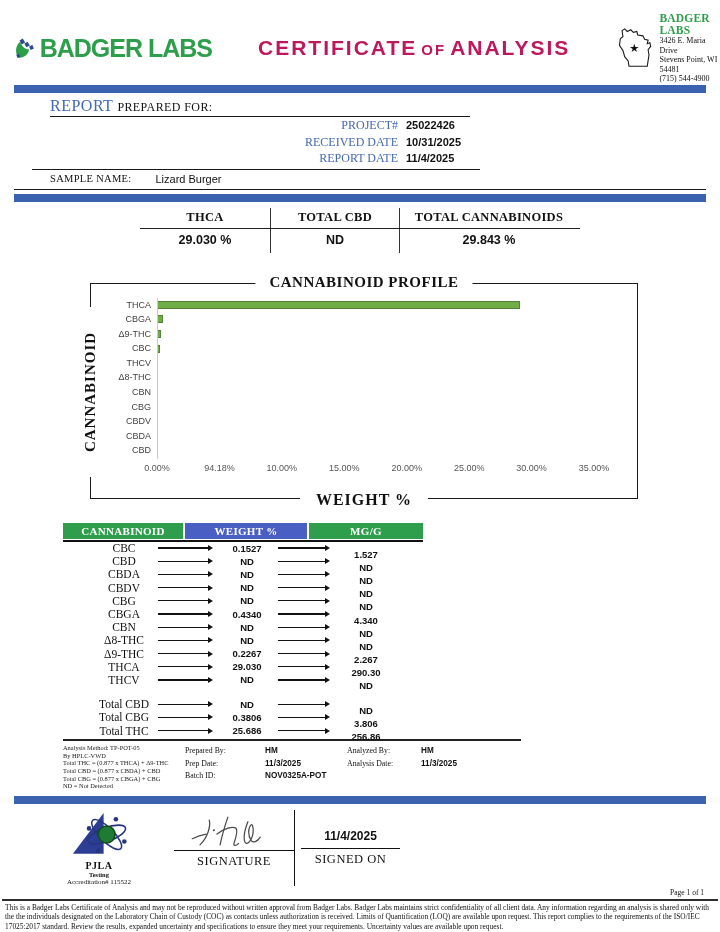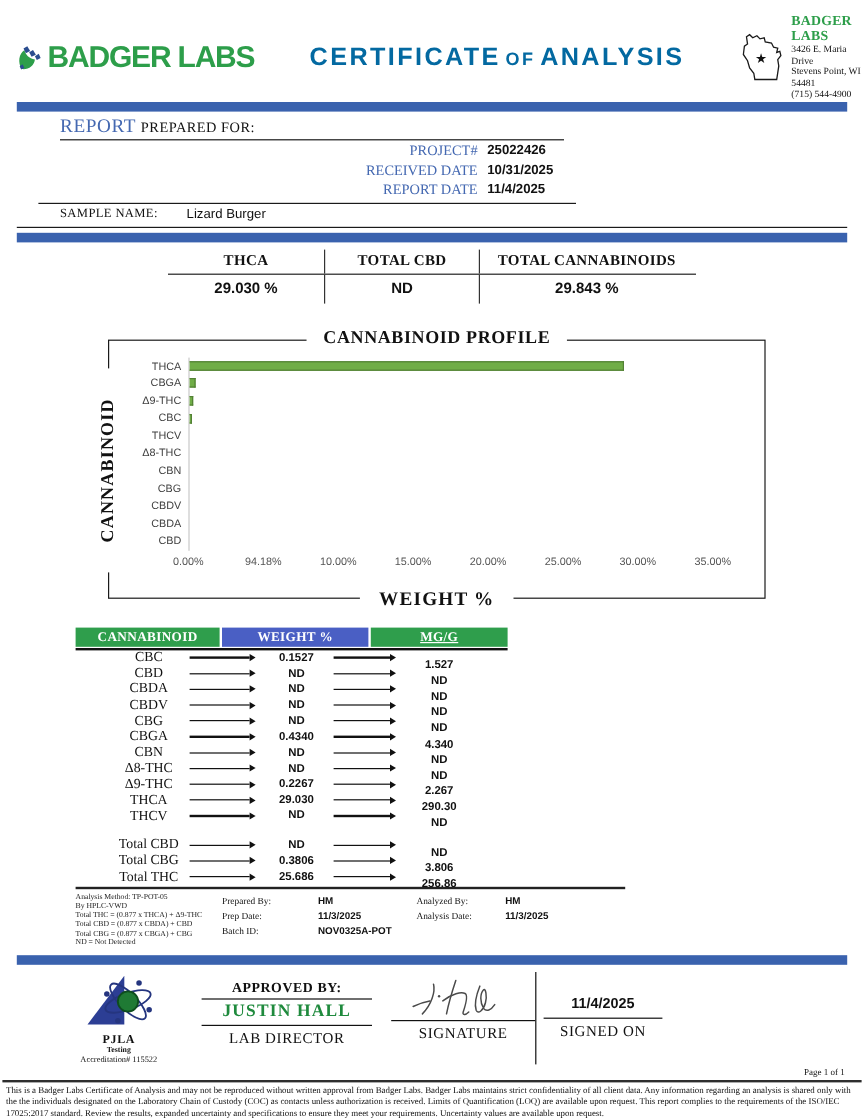--- a/index.html
+++ b/index.html
@@ -9,21 +9,21 @@
     font-family:"Liberation Serif", serif; color:#111;
     position:relative;
   }
 
   
   .hdr { display:flex; align-items:center; padding:18px 14px 0 14px; height:78px;gap:46px; }
   .logo { display:flex; align-items:center; gap:5px; width:198px; }
   .logo-text { font-family:"Liberation Sans", sans-serif; font-weight:bold; font-size:25px;
                color:#2d9e4a; letter-spacing:-1px; white-space:nowrap; }
   .doc-title { flex:1; text-align:center; font-family:"Liberation Sans", sans-serif;
-               font-weight:800; color:#0369a1; letter-spacing:2px; font-size:21px; white-space:nowrap; }
+               font-weight:800; color:#be185d; letter-spacing:2px; font-size:21px; white-space:nowrap; }
   .doc-title .of { font-size:15px; margin:0 4px; }
   .lab-block { display:flex; gap:4px; width:162px; align-items:center; }
   .lab-text { }
   .lab-name { color:#2d9e4a; font-weight:bold; font-size:11.5px; letter-spacing:.2px; }
   .lab-addr { font-size:8px; line-height:9.6px; }
 
   .bluebar { height:8px; background:#3a62ae; margin:0 14px; }
   #bar1 { margin-top:7px; }
   #bar2 { margin-top:4px; }
   #bar3 { margin-top:6px; }
@@ -70,21 +70,21 @@
   .chart-xticks span { position:absolute; transform:translateX(-50%);
                        font-family:"Liberation Sans", sans-serif; font-size:9px; color:#555; }
   .chart-xlabel { position:absolute; bottom:-11px; left:50%; transform:translateX(-50%); background:#fff;
                   padding:0 16px; font-weight:bold; font-size:16px; letter-spacing:1px; white-space:nowrap; }
 
   
   .results { margin:24px 0 0 63px; width:360px; }
   .res-head { display:flex; gap:2px; border-bottom:2px solid #111; padding-bottom:1px; }
   .res-head div { height:16px; line-height:16px; color:#fff; font-weight:bold; font-size:11px;
                   text-align:center; letter-spacing:.3px; }
-  .rh1 { width:120px; } .rh2 { width:122px; } .rh3 { width:114px;text-decoration:underline; }
+  .rh1 { width:120px; } .rh2 { width:122px; } .rh3 { width:114px; }
   .res-row { position:relative; display:flex; height:13.2px; align-items:center; }
   .res-name { width:122px; text-align:center; font-size:11.5px; }
   .res-weight { width:124px; text-align:center; font-family:"Liberation Sans", sans-serif; font-weight:bold; font-size:9.5px; }
   .res-mgg { width:114px; text-align:center; font-family:"Liberation Sans", sans-serif; font-weight:bold; font-size:9.5px;margin-top:12px; }
   .arr { position:absolute; top:50%; transform:translateY(-50%); display:flex; align-items:center; }
   .arr1 { left:95px; width:55px; } .arr2 { left:215px; width:52px; }
   .arr-line { flex:1; height:1.3px; background:#111; }
   .arr-head { width:0; height:0; border-left:5px solid #111; border-top:3px solid transparent; border-bottom:3px solid transparent; }
   .res-totals { margin-top:11px; }
   .res-bottomline { margin:2px 0 0 63px; width:458px; border-top:2.5px solid #222; }
@@ -489,25 +489,20 @@
         <circle cx="50" cy="32" r="11" fill="#1f7a34" stroke="#0e4d1e" stroke-width="2"></circle>
         <circle cx="27" cy="24" r="3" fill="#25357f"></circle>
         <circle cx="73" cy="41" r="3" fill="#25357f"></circle>
         <circle cx="62" cy="12" r="3" fill="#25357f"></circle>
         <circle cx="39" cy="53" r="3" fill="#25357f"></circle>
       </svg>
       <div class="pjla-name">PJLA</div>
       <div class="pjla-sub">Testing</div>
       <div class="pjla-acc">Accreditation# 115522</div>
     </div>
-    <div class="approved">
-      <div class="approved-label">APPROVED BY:</div>
-      <div class="approver">JUSTIN HALL</div>
-      <div class="approver-title">LAB DIRECTOR</div>
-    </div>
     <div class="sigblock">
       <div class="sig-img">
         <svg width="104" height="34" viewBox="0 0 120 44">
           <g fill="none" stroke="#4a4a4a" stroke-width="1.6" stroke-linecap="round">
             <path d="M6 32 C12 29 18 27 24 26"></path>
             <path d="M28 8 C30 16 26 30 16 40"></path>
             <path d="M52 4 C48 16 44 30 42 40"></path>
             <path d="M38 26 C48 18 58 16 62 18 C66 20 62 32 60 38 C59 41 62 42 66 38"></path>
             <path d="M78 10 C74 20 72 30 74 36 C76 41 82 36 84 28 C86 20 84 12 82 14 C78 18 78 28 82 34 C85 38 90 36 94 30"></path>
           </g>

